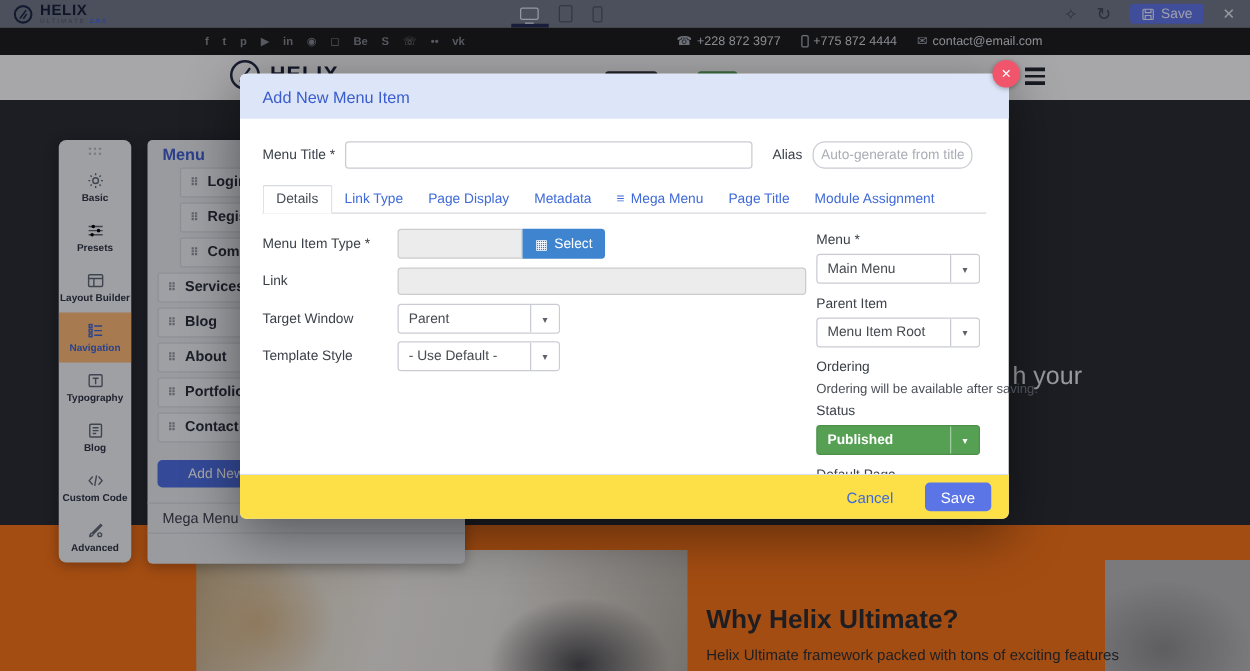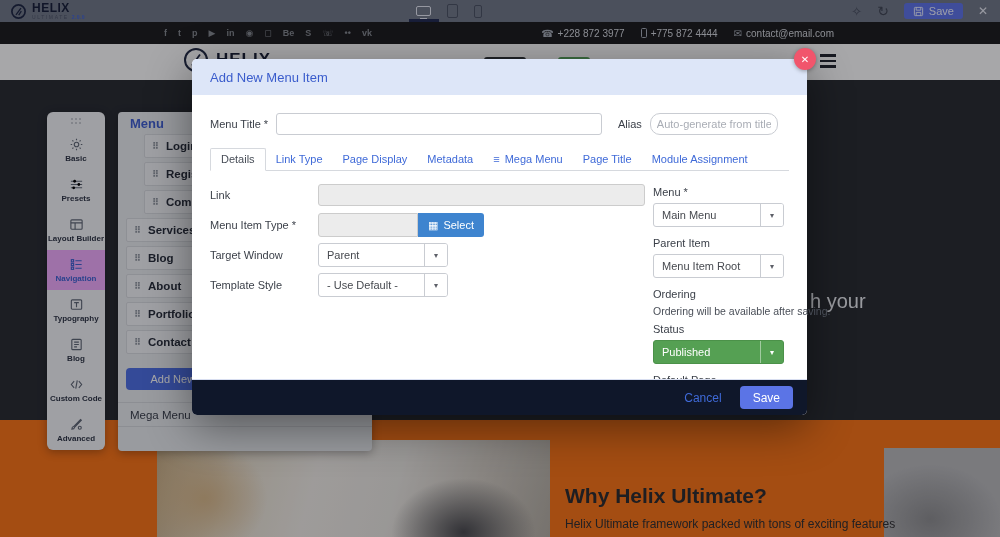--- a/index.html
+++ b/index.html
@@ -71,21 +71,21 @@
   .sec-sub { position:absolute; left:565px; top:97px; font-size:12px; color:#2e2e30; }
 
   
   .sidebar { position:absolute; left:47px; top:112px; width:58px; height:338px; background:#f2f3f6;
              border-radius:6px; box-shadow:0 2px 10px rgba(0,0,0,.3); z-index:2; overflow:hidden; }
   .side-grip { height:18px; display:flex; align-items:center; justify-content:center; color:#b7bbc3; }
   .side-item { height:40px; display:flex; flex-direction:column; align-items:center; justify-content:center;
                gap:2px; color:#5b download6270; }
   .side-item .lbl { font-size:8px; font-weight:700; color:#2e3545; white-space:nowrap; }
   .side-item svg { stroke:#5f6775; }
-  .side-item.active { background:#f0abfc; }
+  .side-item.active { background:#fdba74; }
   .side-item.active svg { stroke:#3f63d2; }
   .side-item.active .lbl { color:#3f63d2; }
 
   
   .menu-panel { position:absolute; left:118px; top:112px; width:254px; height:339px; background:#e9ebef;
                 border-radius:4px; box-shadow:0 2px 10px rgba(0,0,0,.3); z-index:2; }
   .mp-head { height:22px; display:flex; align-items:center; padding-left:12px;
              font-size:13px; font-weight:700; color:#3f5fd0; }
   .mp-items { padding:0 8px; }
   .mp-row { height:24px; margin-bottom:4px; background:#f2f3f6; border:1px solid #d8dadf; border-radius:2px;
@@ -135,30 +135,30 @@
   .select { display:flex; width:130px; height:24px; border:1px solid #c9ccd2; border-radius:3px;
             background:#fff; align-items:center; overflow:hidden; }
   .select-text { flex:1; padding:0 8px; font-size:11px; color:#46494f; white-space:nowrap; }
   .select-caret { width:23px; align-self:stretch; border-left:1px solid #c9ccd2; display:flex;
                   align-items:center; justify-content:center; color:#5d6068; font-size:8px; background:#fff; }
   .form-right { width:150px; margin-left:8px; }
   .rlabel { font-size:11px; color:#3a3f48; margin:3px 0 5px; }
   .select.full { width:131px; }
   .ordering-note { font-size:10.5px; color:#4a4f58; margin:1px 0 6px; white-space:nowrap; }
   .select.status { background:#55a053; border-color:#4b9149; }
-  .select.status .select-text { color:#fff; font-weight:400; }
+  .select.status .select-text { color:#fff; font-weight:700; }
   .select.status .select-caret { background:#55a053; border-left:1px solid rgba(255,255,255,.45); color:#fff; }
   .yn-group { display:flex; width:131px; margin-top:2px; }
   .yn { flex:1; height:20px; font-size:11px; display:flex; align-items:center; justify-content:center; }
   .yn.yes { background:#ececec; border:1px solid #ccc; border-right:none; color:#333;
             border-radius:3px 0 0 3px; }
   .yn.no { background:#b04341; color:#fff; border-radius:0 3px 3px 0; border:1px solid #9c3b39; }
-  .modal-f { position:absolute; bottom:0; left:0; right:0; height:36px; background:#0f172a;
+  .modal-f { position:absolute; bottom:0; left:0; right:0; height:36px; background:#fde047;
              border-top:1px solid #d8def0; border-radius:0 0 5px 5px; display:flex; align-items:center;
-             justify-content:flex-end; gap:18px; padding-right:14px; }
+             justify-content:flex-end; gap:25px; padding-right:14px; }
   .cancel { color:#3f6ad8; font-size:12px; font-weight:500; background:none; border:none; }
   .save-btn { background:#5b74e6; color:#fff; font-size:12px; height:23px; padding:0 13px;
               border:none; border-radius:4px; }
 </style>
 </head>
 <body>
 
 <div class="topbar">
   <div class="brand">
     <svg width="17" height="17" viewBox="0 0 18 18">
@@ -396,30 +396,30 @@
       <span class="tab">
           <span>≡</span>
           <span>Mega Menu</span>
         </span>
       <span class="tab">Page Title</span>
       <span class="tab">Module Assignment</span>
     </div>
     <div class="form">
       <div class="form-left">
         <div class="frow">
-          <span class="flabel">Link</span>
-          <span class="link-inp"></span>
-        </div>
-        <div class="frow">
           <span class="flabel">Menu Item Type *</span>
           <span class="itype-inp"></span>
           <button class="select-btn">
               <span>▦</span>
               <span>Select</span>
             </button>
+        </div>
+        <div class="frow">
+          <span class="flabel">Link</span>
+          <span class="link-inp"></span>
         </div>
         <div class="frow">
           <span class="flabel">Target Window</span>
           <span class="select">
             <span class="select-text">Parent</span>
             <span class="select-caret">▾</span>
           </span>
         </div>
         <div class="frow">
           <span class="flabel">Template Style</span>

